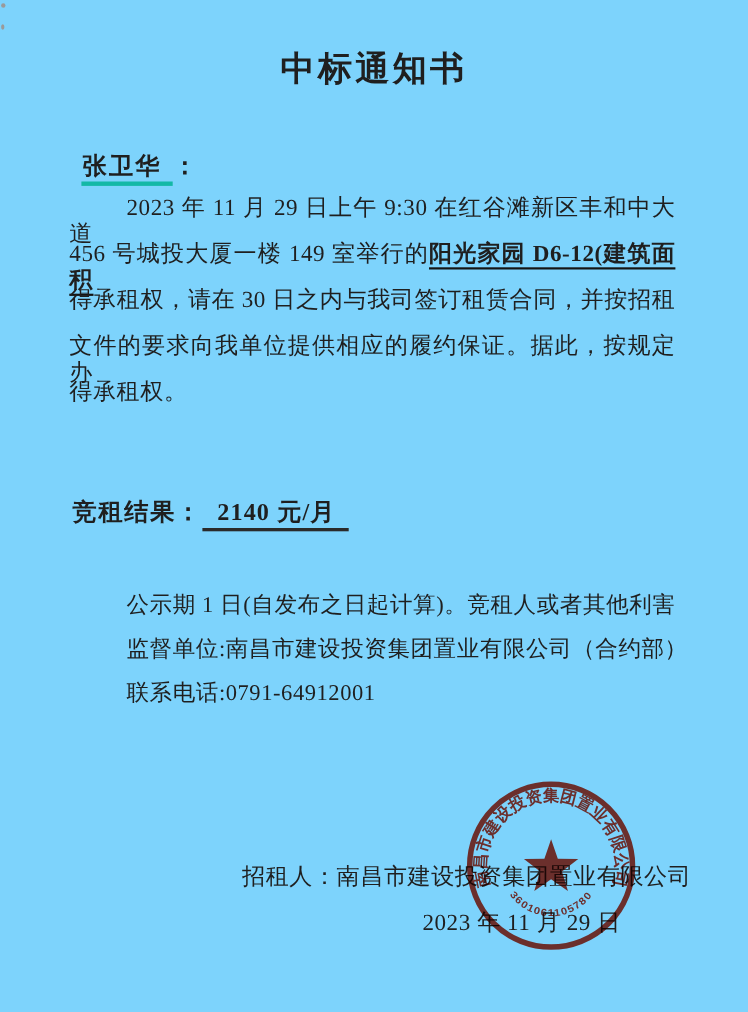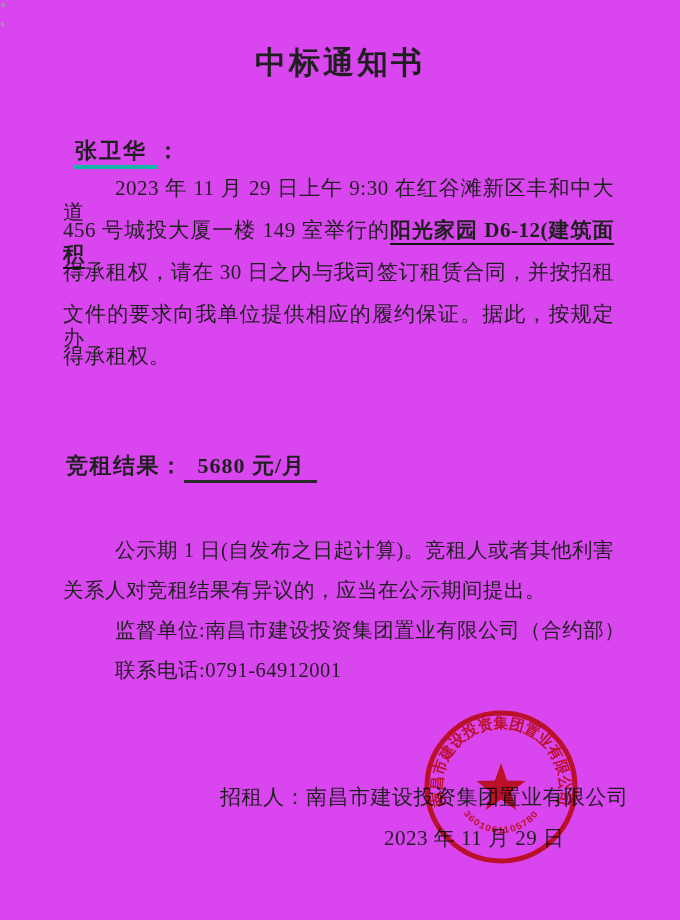--- a/index.html
+++ b/index.html
@@ -1,18 +1,18 @@
 <!DOCTYPE html>
 <html><head>
 <meta charset="utf-8">
 <style>
   html,body{margin:0;padding:0;background:#ffffff;}
   .page{
     position:relative;width:680px;height:920px;overflow:hidden;
-    background:#d946ef;color:#1f1f1f;
+    background:#7dd3fc;color:#1f1f1f;
     font-family:"Liberation Serif","DejaVu Serif",serif;
   }
   .speck{position:absolute;background:#9a9a9a;border-radius:50%;}
   .s1{left:1px;top:3px;width:4px;height:4px;}
   .s2{left:1px;top:22px;width:3px;height:5px;}
 
   .title{
     position:absolute;top:42px;left:0;width:100%;margin:0;
     text-align:center;font-size:31px;font-weight:bold;letter-spacing:3px;
   }
@@ -59,25 +59,24 @@
   <div class="greeting"><span class="name">张卫华</span><span>：</span></div>
 
   <div class="textblock body-para">
     <div class="line indent fill"><span>2023 年 11 月 29 日上午 9:30 在红谷滩新区丰和中大道</span></div>
     <div class="line fill"><span>456 号城投大厦一楼 149 室举行的</span><span class="bu">阳光家园 D6-12(建筑面积</span></div>
     <div class="line fill"><span>得承租权，请在 30 日之内与我司签订租赁合同，并按招租</span></div>
     <div class="line fill"><span>文件的要求向我单位提供相应的履约保证。据此，按规定办</span></div>
     <div class="line nw"><span>得承租权。</span></div>
   </div>
 
-  <div class="result"><span class="result-label">竞租结果：</span><span class="result-value">5680 元/月</span></div>
+  <div class="result"><span class="result-label">竞租结果：</span><span class="result-value">2140 元/月</span></div>
 
   <div class="textblock notice">
     <div class="line indent fill"><span>公示期 1 日(自发布之日起计算)。竞租人或者其他利害</span></div>
-    <div class="line nw"><span>关系人对竞租结果有异议的，应当在公示期间提出。</span></div>
     <div class="line indent nw"><span>监督单位:南昌市建设投资集团置业有限公司（合约部）</span></div>
     <div class="line indent nw"><span>联系电话:0791-64912001</span></div>
   </div>
 
   <div class="lessor">招租人：南昌市建设投资集团置业有限公司</div>
   <div class="dateline">2023 年 11 月 29 日</div>
 
   <svg class="seal" viewBox="0 0 160 160" xmlns="http://www.w3.org/2000/svg">
     <defs>
       <path id="ring-path" d="M 24.6 100.2 A 59 59 0 1 1 135.4 100.2" fill="none"></path>

